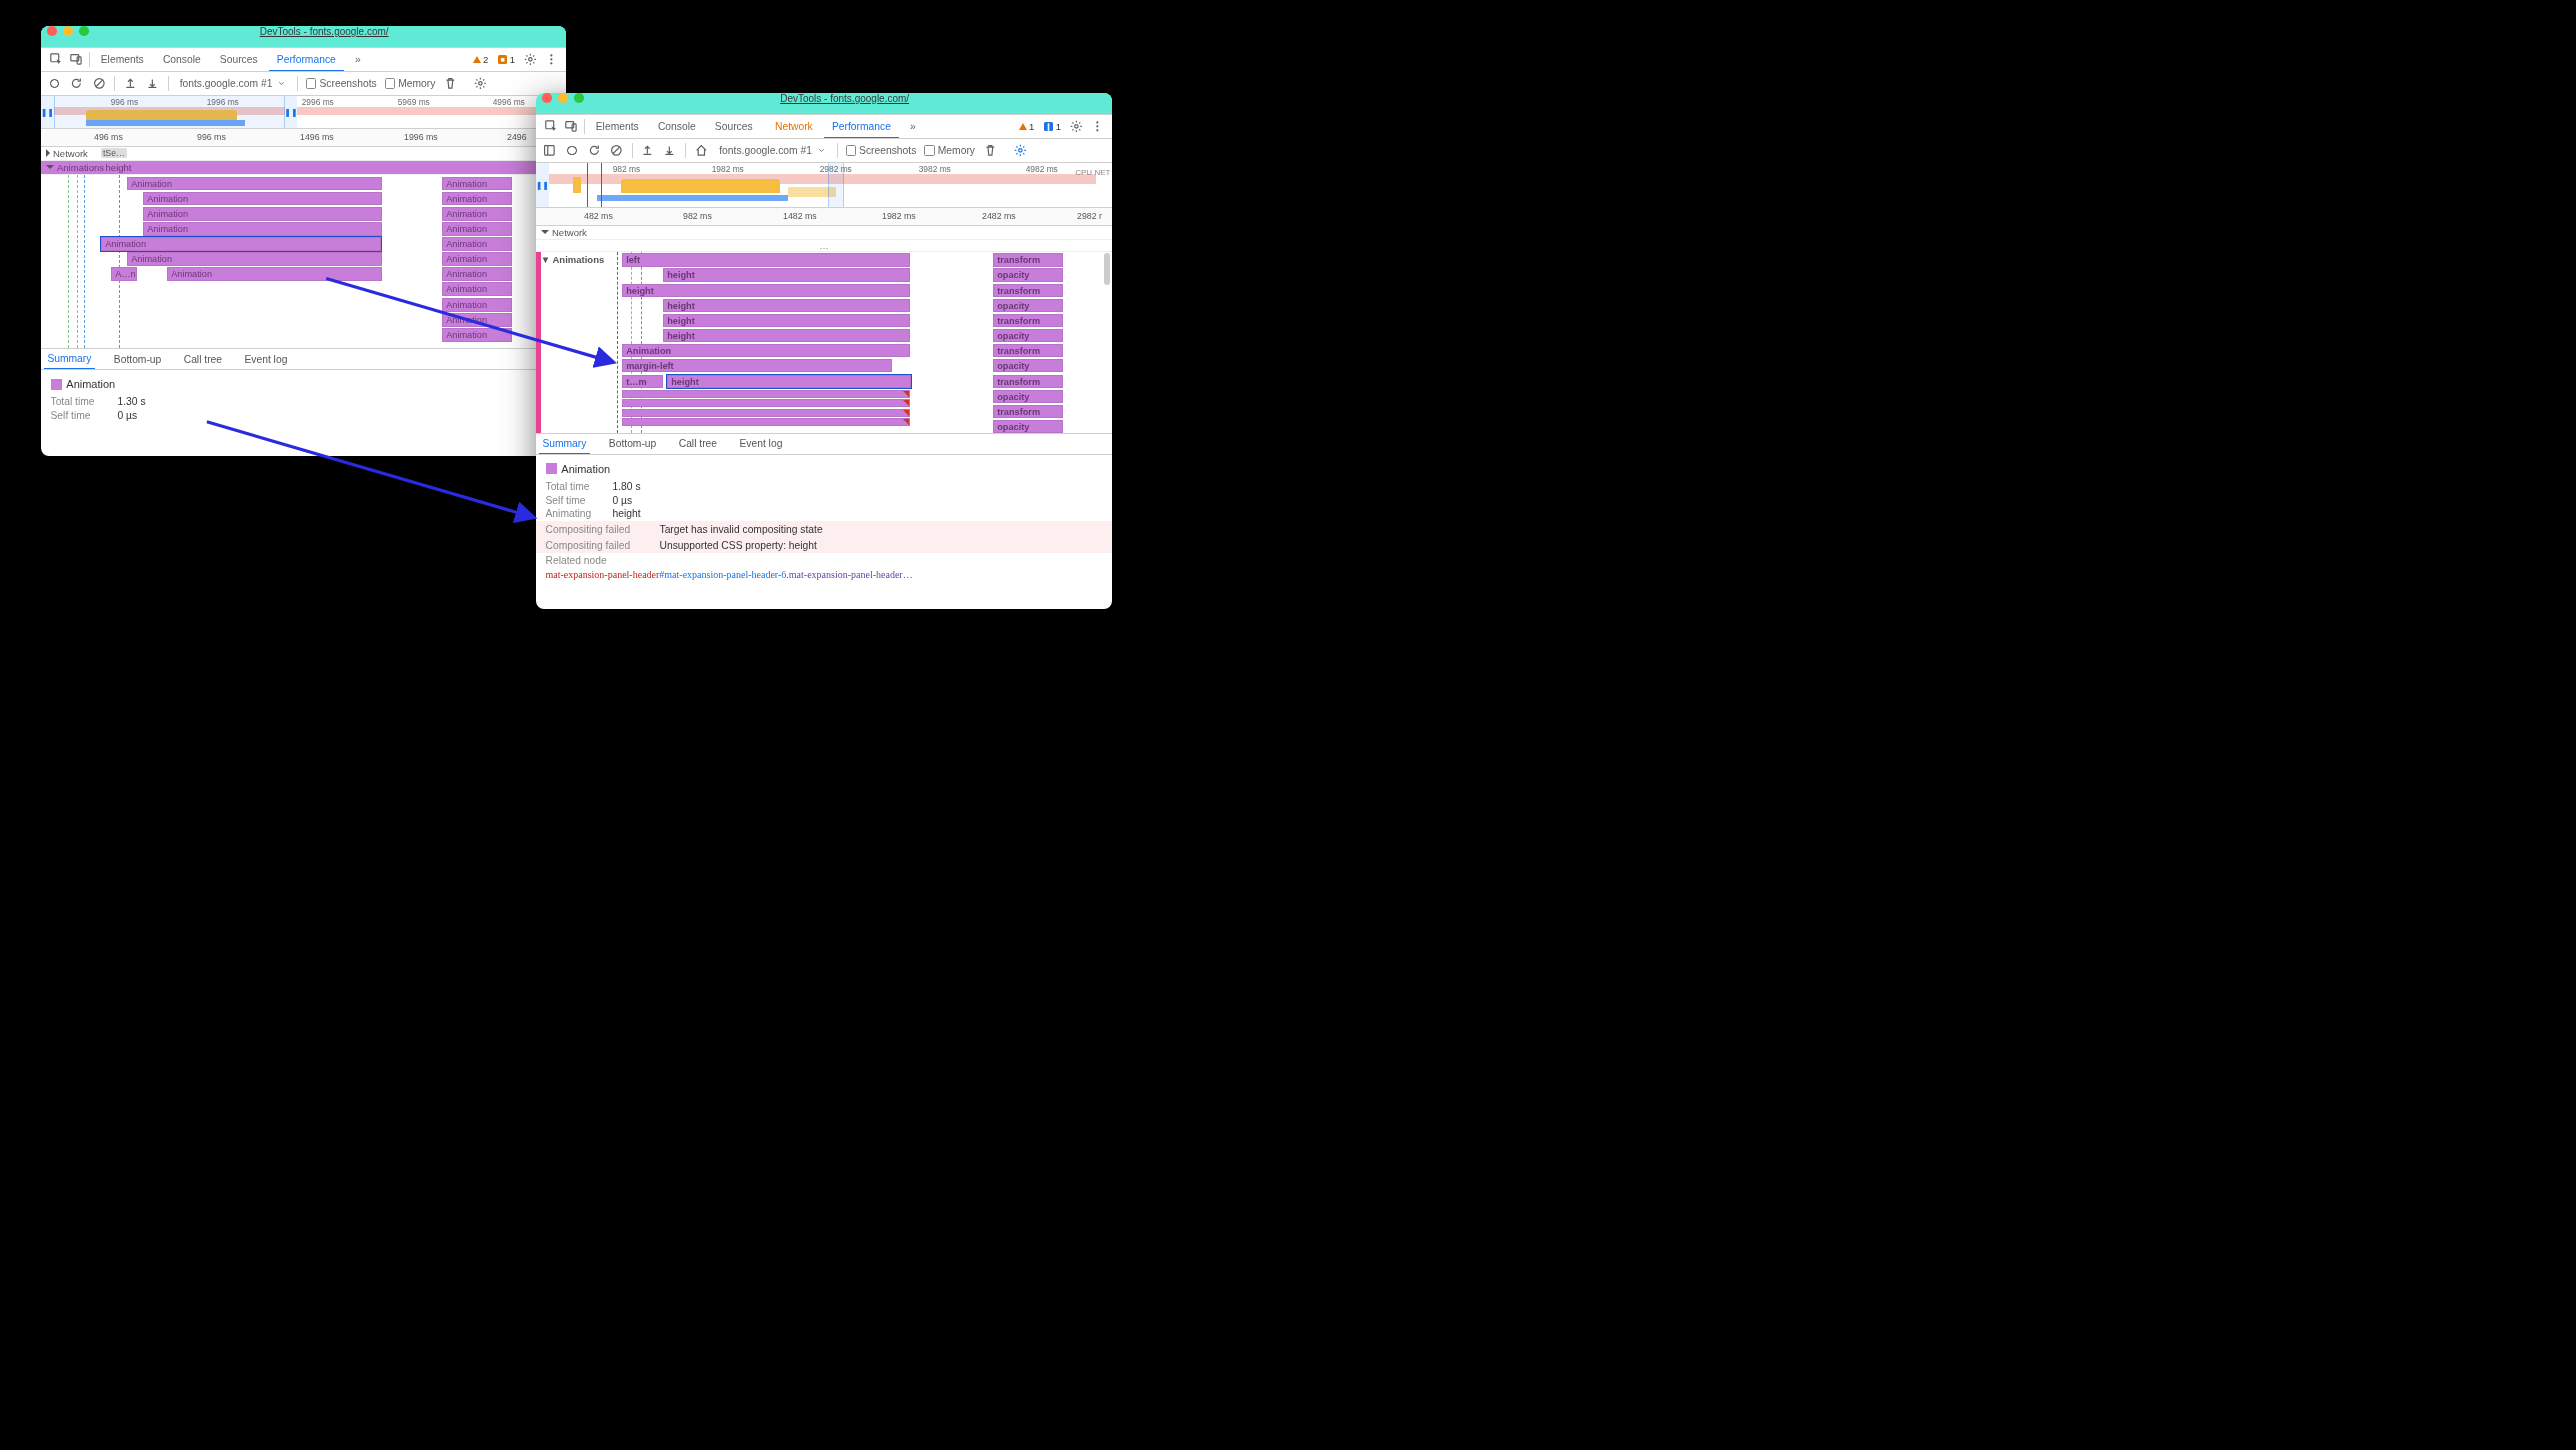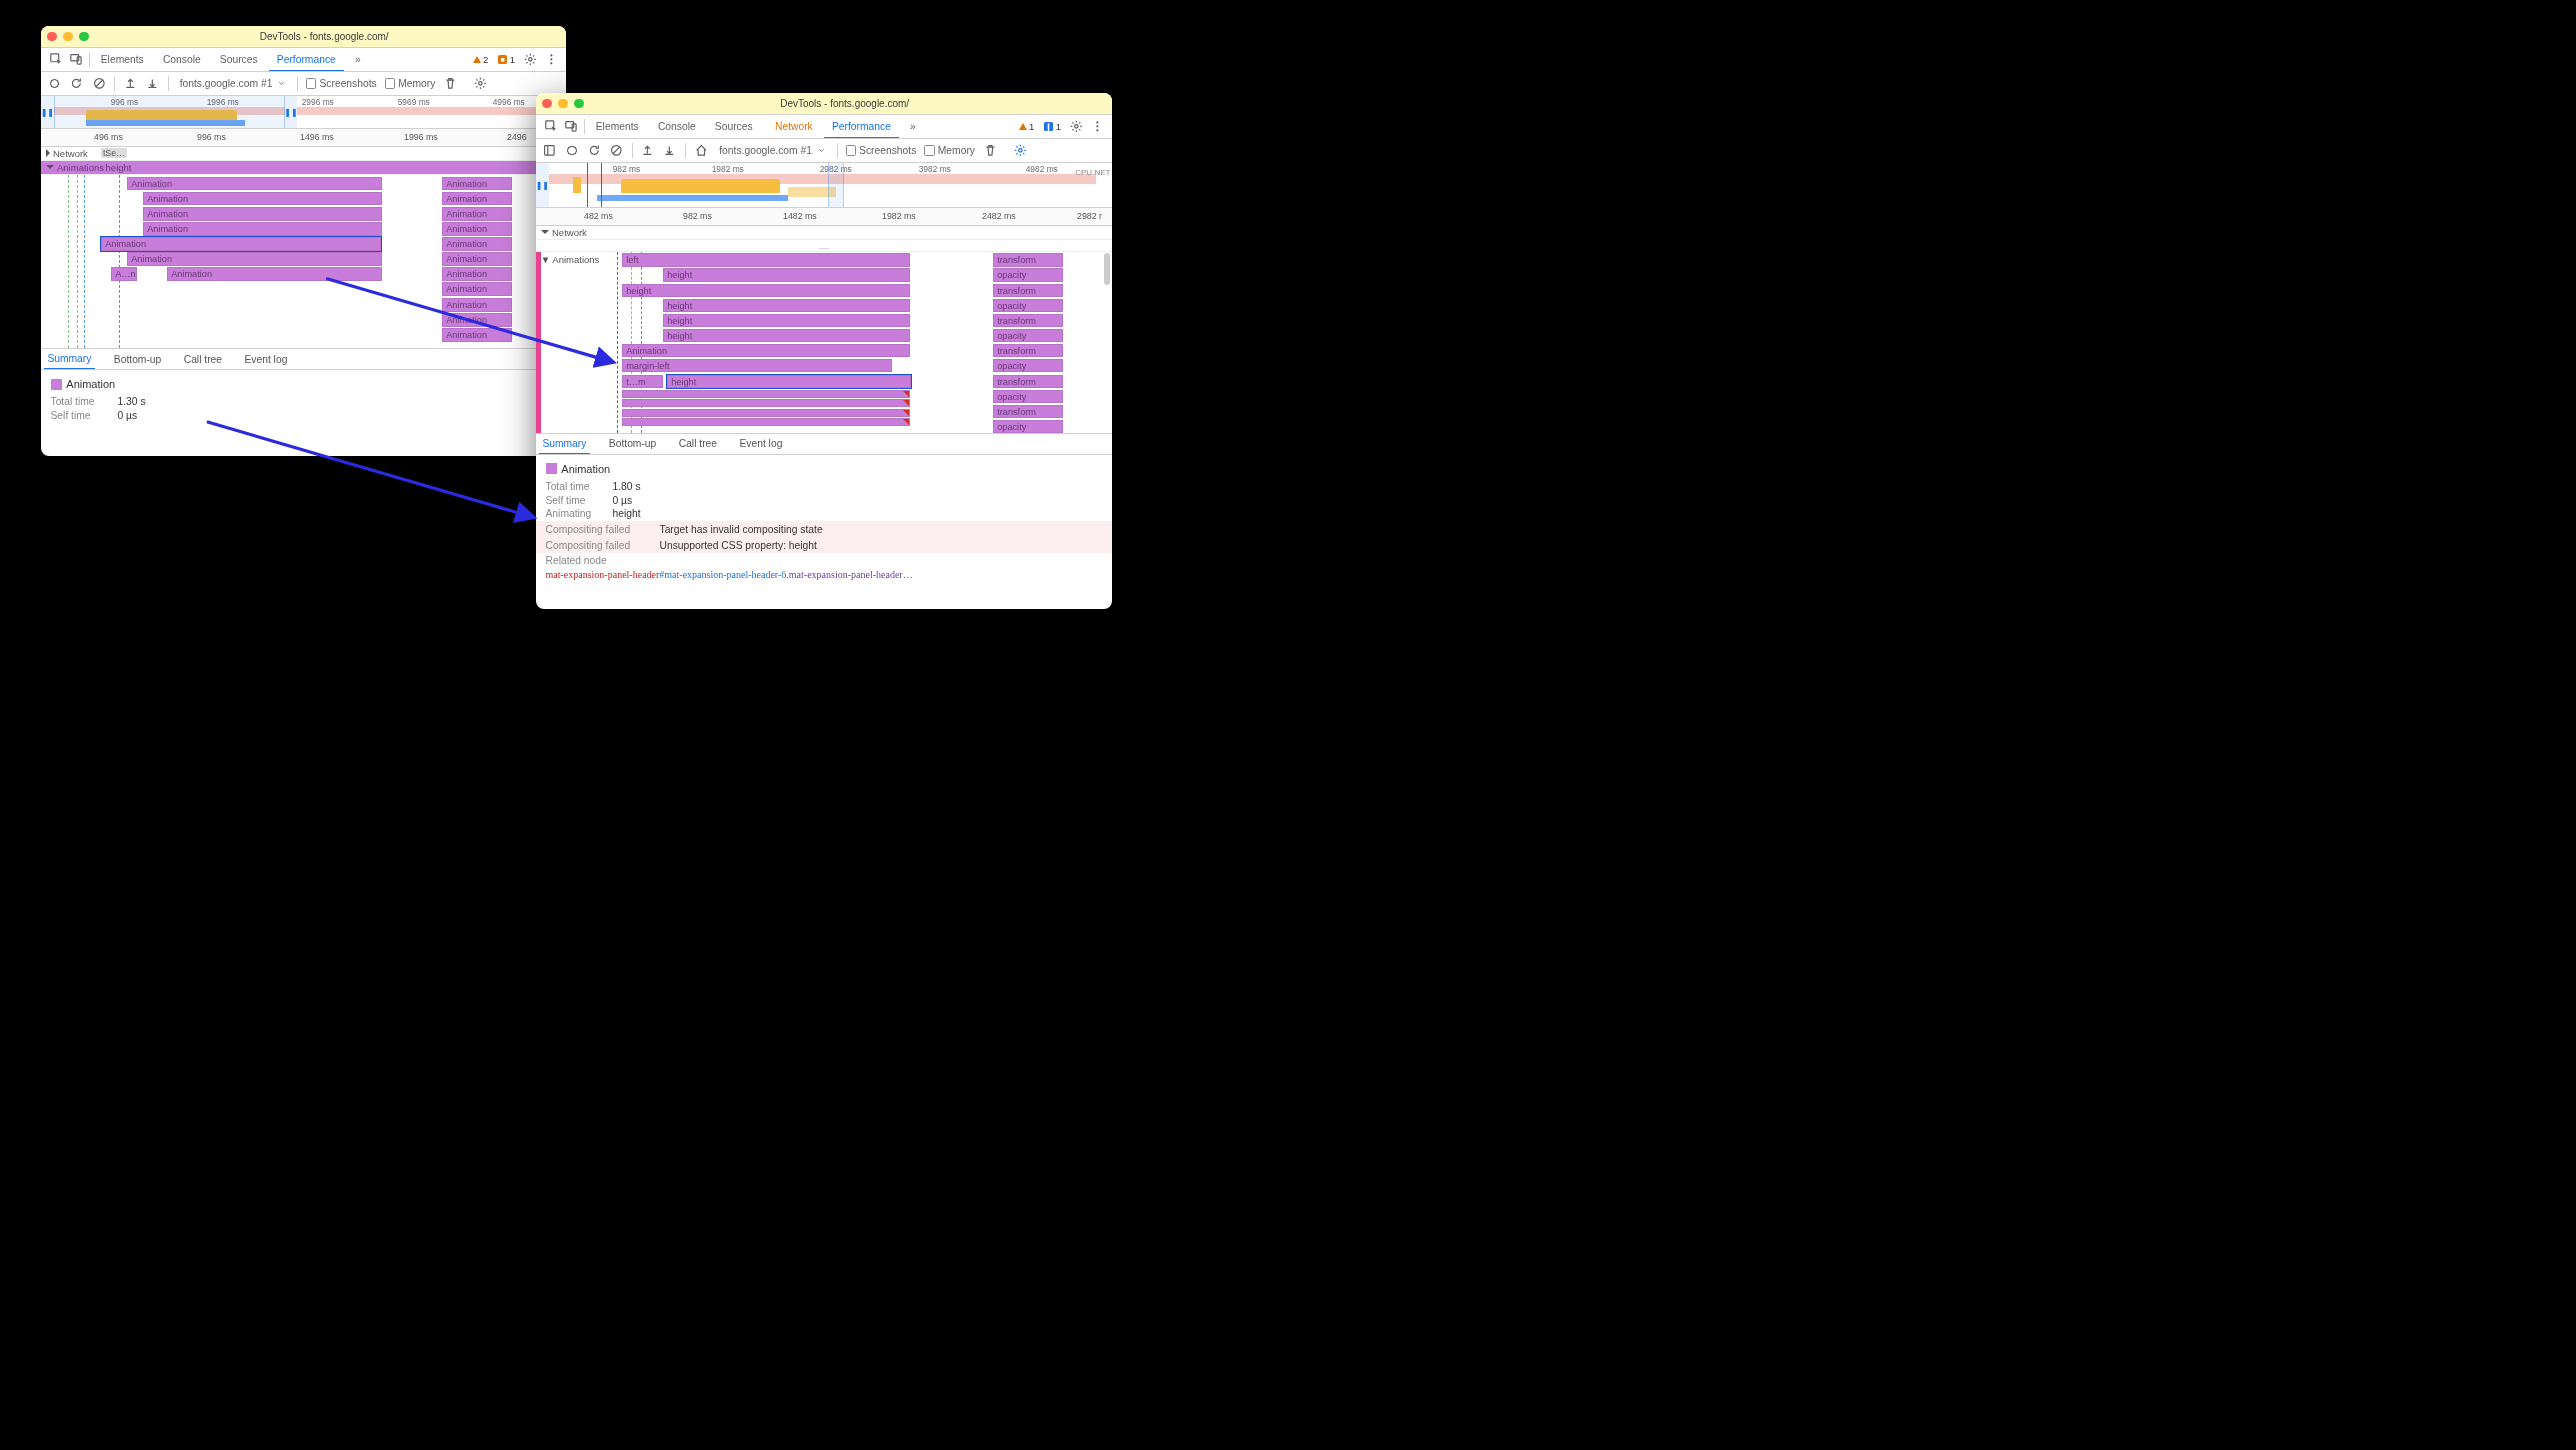--- a/index.html
+++ b/index.html
@@ -1,18 +1,18 @@
 <!DOCTYPE html>
 <html style="font-size:12.7px"><head>
 <meta charset="utf-8">
 <style>
   * { box-sizing: border-box; margin: 0; padding: 0; }
   body { background: #000; font-family: -apple-system, "Helvetica Neue", Arial, sans-serif; font-size: 9.5px; color: #333; width: 1157px; height: 655px; position: relative; overflow: hidden; }
   .devtools-window { position: absolute; background: #fff; border-radius: 8px; box-shadow: 0 8px 32px rgba(0,0,0,.5); overflow: hidden; display: flex; flex-direction: column; }
-  .titlebar { height: 22px; background: #fef9c3; display: flex; align-items: center; padding: 0 6.4px; border-bottom: 0.8px solid #d0d0d0; }
+  .titlebar { height: 22px; background: #5eead4; display: flex; align-items: flex-start; padding: 0 6.4px; border-bottom: 0.8px solid #d0d0d0; text-decoration: underline; }
   .traffic { display: flex; gap: 6.4px; }
   .traffic .dot { width: 9.5px; height: 9.5px; border-radius: 50%; }
   .dot.red { background: #ff5f57; }
   .dot.yellow { background: #febc2e; }
   .dot.green { background: #28c840; }
   .title-text { flex: 1; text-align: center; font-size: 10px; color: #3a3a3a; font-weight: 500; }
   .tabbar { display: flex; align-items: center; height: 24px; border-bottom: 0.8px solid #d0d0d0; padding: 0 6.4px; gap: 3.2px; }
   .tabbar .ico { width: 17.5px; height: 17.5px; display:flex; align-items:center; justify-content:center; color:#6b6b6b; }
   .tabbar .tablabel { padding: 0 8px; font-size: 10.3px; color:#5f5f5f; height:100%; display:flex; align-items:center; }
   .tabbar .tablabel.active { color:#1a73e8; border-bottom: 1.6px solid #1a73e8; }
@@ -404,21 +404,21 @@
     <div class="tick" style="left:247px">1482 ms</div>
     <div class="tick" style="left:346px">1982 ms</div>
     <div class="tick" style="left:446px">2482 ms</div>
     <div class="tick" style="left:541px">2982 r</div>
   </div>
   <div class="trackhead">
       <span class="tri"></span>
       <span>Network</span>
     </div>
   <div style="text-align:center;font-size:9.5px;color:#888;border-bottom:0.8px solid #eee">…</div>
-  <div class="flamearea" style="height:181px;">
+  <div class="flamearea" style="height:181px;font-weight:bold;">
     <div style="position:absolute;left:0;top:0;bottom:0;width:4.8px;background:#e84393;"></div>
     <div style="position:absolute;left:4.8px;top:2.4px;font-size:9.5px;color:#555;">▼ <span>Animations</span></div>
     <div class="vline" style="left:81px;border-color:#1a73e8;"></div>
     <div class="vline" style="left:95px;border-color:#7fc28a;"></div>
     <div class="vline" style="left:105px;border-color:#e37400;"></div>
 
     <div class="bar" style="left:86px;width:288px;top:1.6px">left</div>
     <div class="bar" style="left:127px;width:247px;top:16.7px">height</div>
     <div class="bar" style="left:86px;width:288px;top:32px">height</div>
     <div class="bar" style="left:127px;width:247px;top:47px">height</div>

